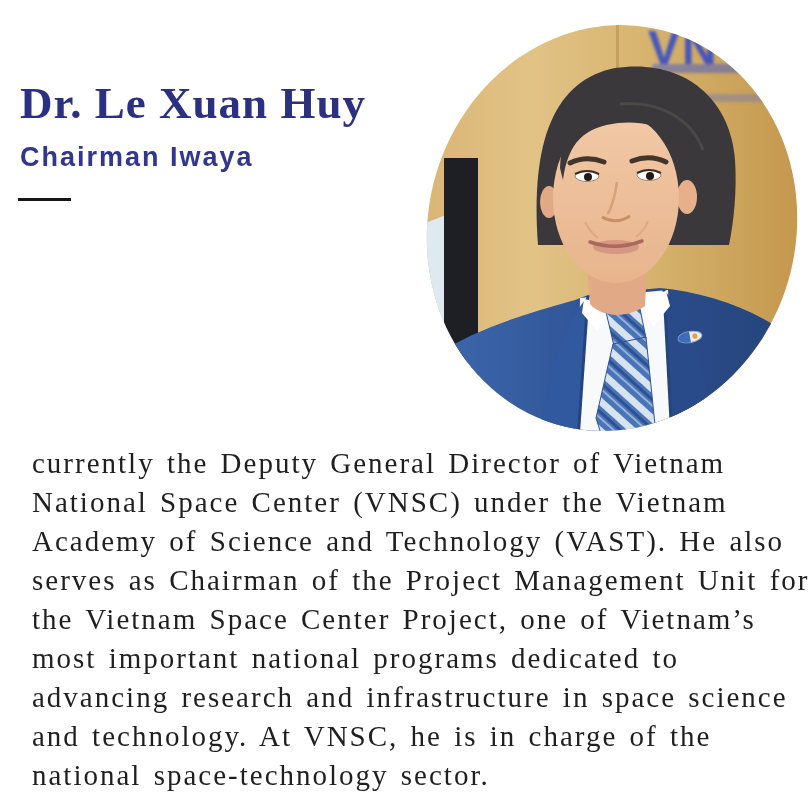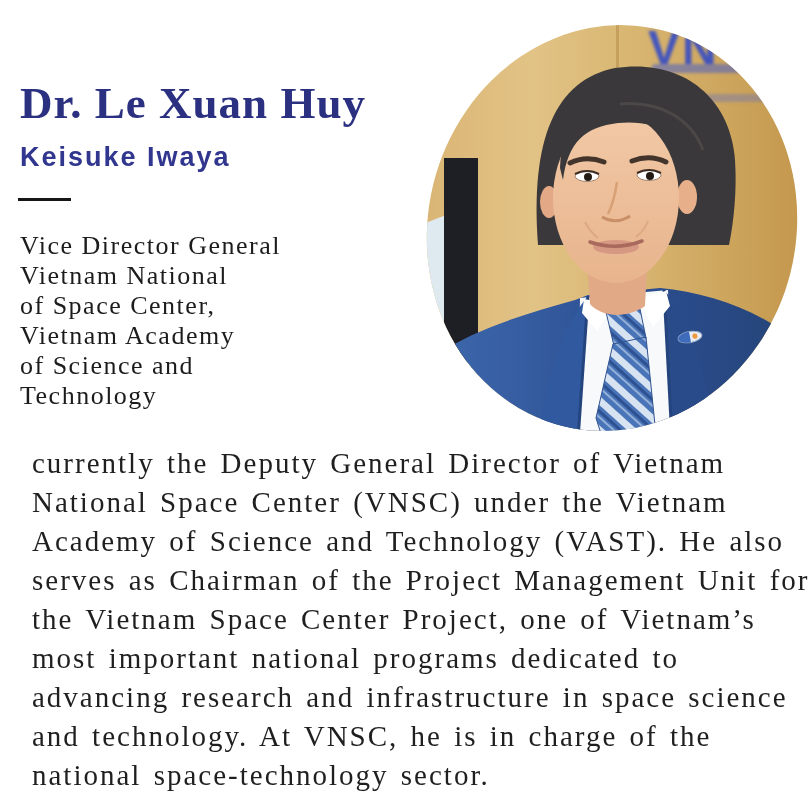--- a/index.html
+++ b/index.html
@@ -146,23 +146,17 @@
             <path d="M590 242 Q616 251 642 241" stroke="#a96a5d" stroke-width="3.5" fill="none" stroke-linecap="round"></path>
           </g>
           <path d="M585 222 Q590 232 598 238" stroke="#d9a57f" stroke-width="2" fill="none" opacity="0.8"></path>
           <path d="M648 221 Q644 231 636 237" stroke="#d9a57f" stroke-width="2" fill="none" opacity="0.8"></path>
         </g>
       </g>
     </svg>
   </div>
 
   <h1 class="name">Dr. Le Xuan Huy</h1>
-  <h2 class="secondary-name">Keisuke Iwaya</h2>
+  <h2 class="secondary-name">Chairman Iwaya</h2>
   <div class="divider"></div>
-  <p class="role">Vice Director General
-Vietnam National
-of Space Center,
-Vietnam Academy
-of Science and
-Technology</p>
   <p class="bio">currently the Deputy General Director of Vietnam National Space Center (VNSC) under the Vietnam Academy of Science and Technology (VAST). He also serves as Chairman of the Project Management Unit for the Vietnam Space Center Project, one of Vietnam’s most important national programs dedicated to advancing research and infrastructure in space science and technology. At VNSC, he is in charge of the national space-technology sector.</p>
 
 </div>
 
 </body></html>

